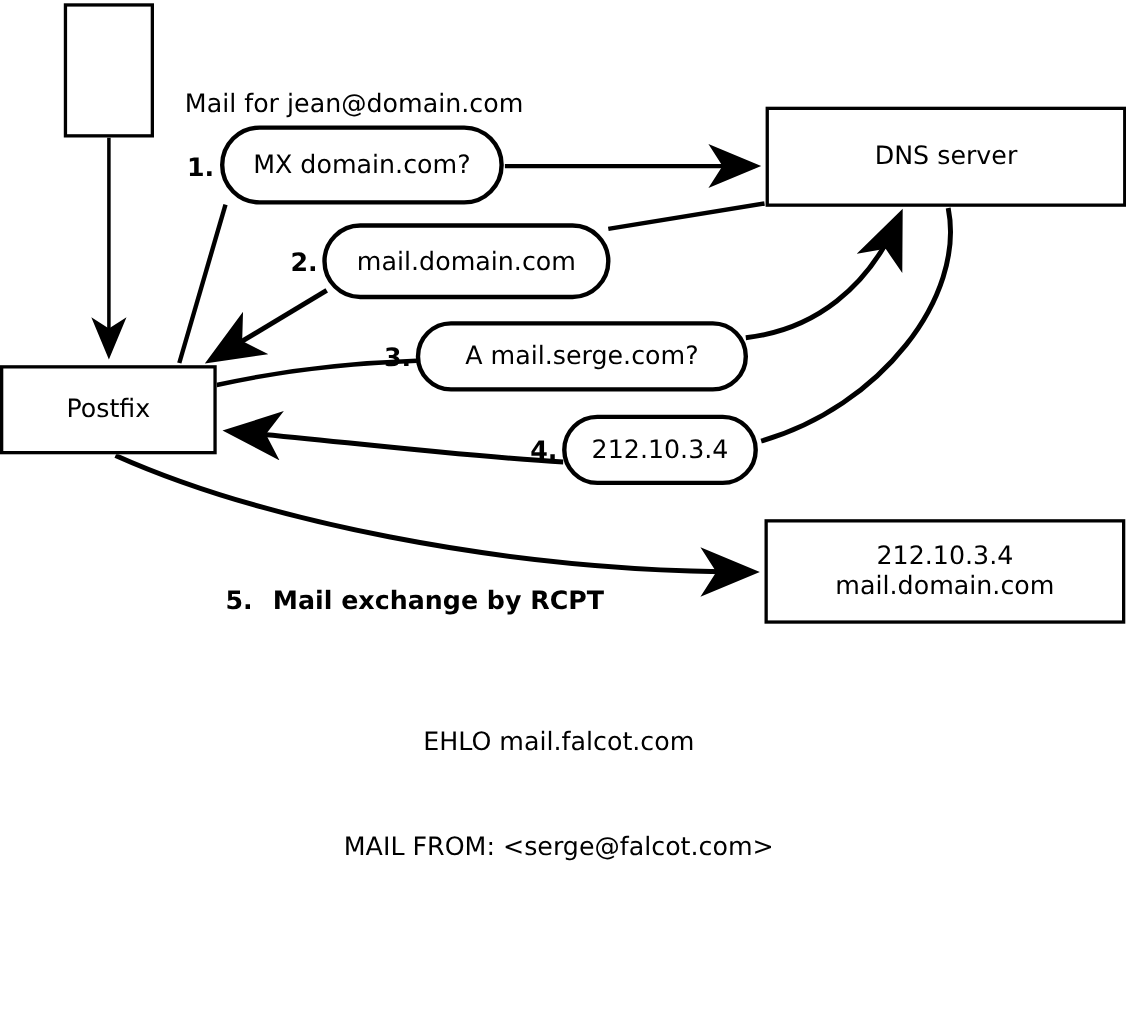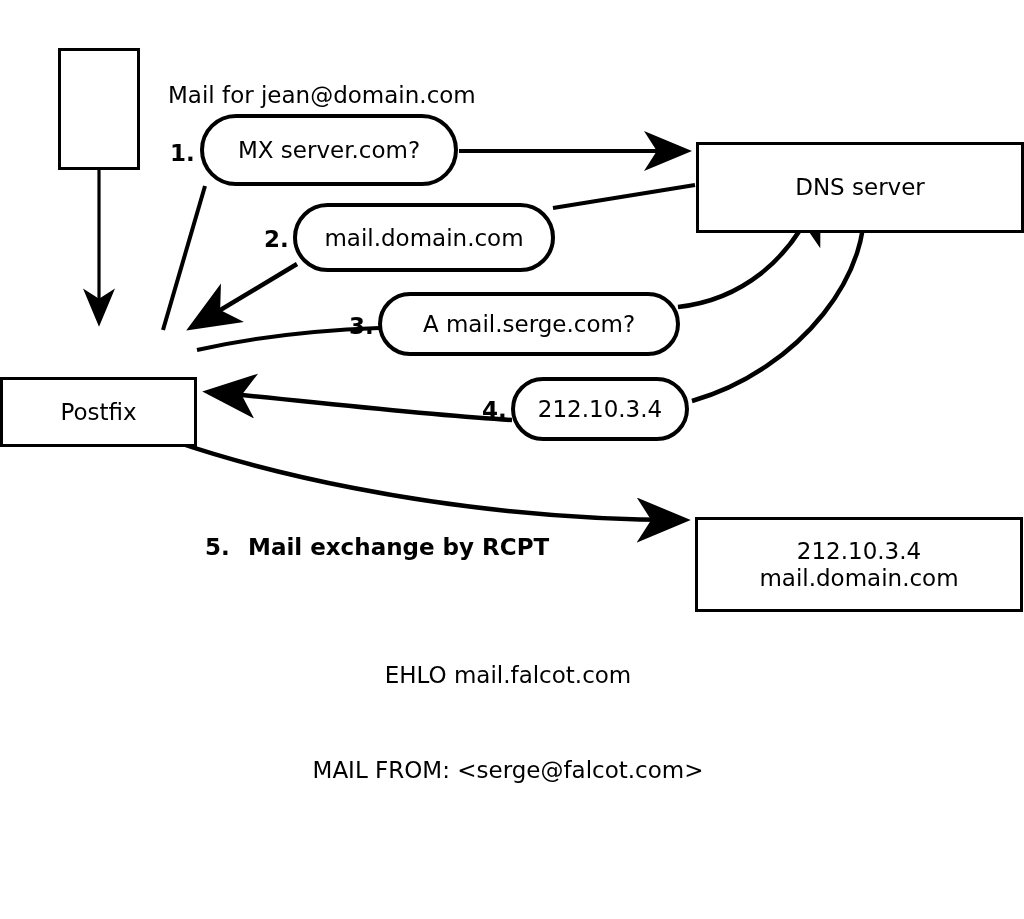--- a/index.html
+++ b/index.html
@@ -29,21 +29,20 @@
     position: absolute;
     box-sizing: border-box;
     border: 3px solid #000;
     background: #fff;
     display: flex;
     align-items: center;
     justify-content: center;
     flex-direction: column;
     text-align: center;
     line-height: 1.16;
-    margin-top: 45px;
   }
   .pill {
     position: absolute;
     box-sizing: border-box;
     border: 4px solid #000;
     background: #fff;
     border-radius: 999px;
     display: flex;
     align-items: center;
     justify-content: center;
@@ -102,35 +101,35 @@
 
     <path d="M512,420 C420,415 300,400 209,392" fill="none" stroke="#000" stroke-width="4.5" marker-end="url(#ah)"></path>
 
     <path d="M105,414 C230,470 450,520 684,520" fill="none" stroke="#000" stroke-width="4.5" marker-end="url(#ah)"></path>
   </svg>
 
   <div class="node-box" style="left:58px; top:3px; width:82px; height:122px;">
     <span class="node-label"></span>
   </div>
 
-  <div class="node-box" style="left:0px; top:332px; width:197px; height:70px;">
+  <div class="node-box" style="left:0px; top:332px; width:197px; height:81px;">
     <span class="node-label">Postfix</span>
   </div>
 
   <div class="node-box" style="left:696px; top:97px; width:328px; height:91px;">
     <span class="node-label">DNS server</span>
   </div>
 
   <div class="node-box" style="left:695px; top:472px; width:328px; height:95px;">
     <span class="node-label">212.10.3.4</span>
     <span class="node-label">mail.domain.com</span>
   </div>
 
   <div class="pill" style="left:200px; top:114px; width:258px; height:72px;">
-    <span class="pill-label">MX server.com?</span>
+    <span class="pill-label">MX domain.com?</span>
   </div>
 
   <div class="pill" style="left:293px; top:203px; width:262px; height:69px;">
     <span class="pill-label">mail.domain.com</span>
   </div>
 
   <div class="pill" style="left:378px; top:292px; width:302px; height:64px;">
     <span class="pill-label">A mail.serge.com?</span>
   </div>
 

